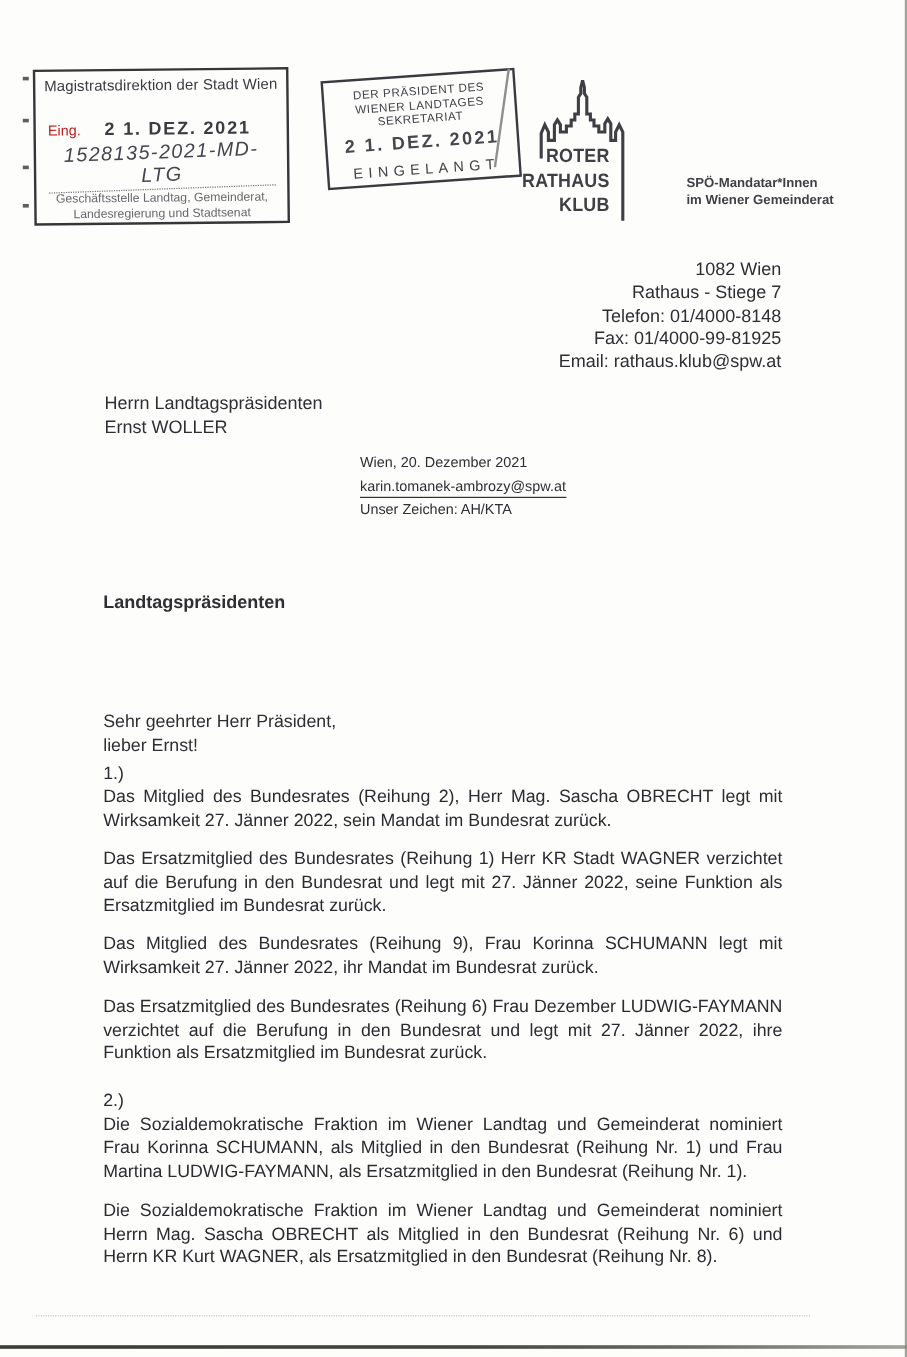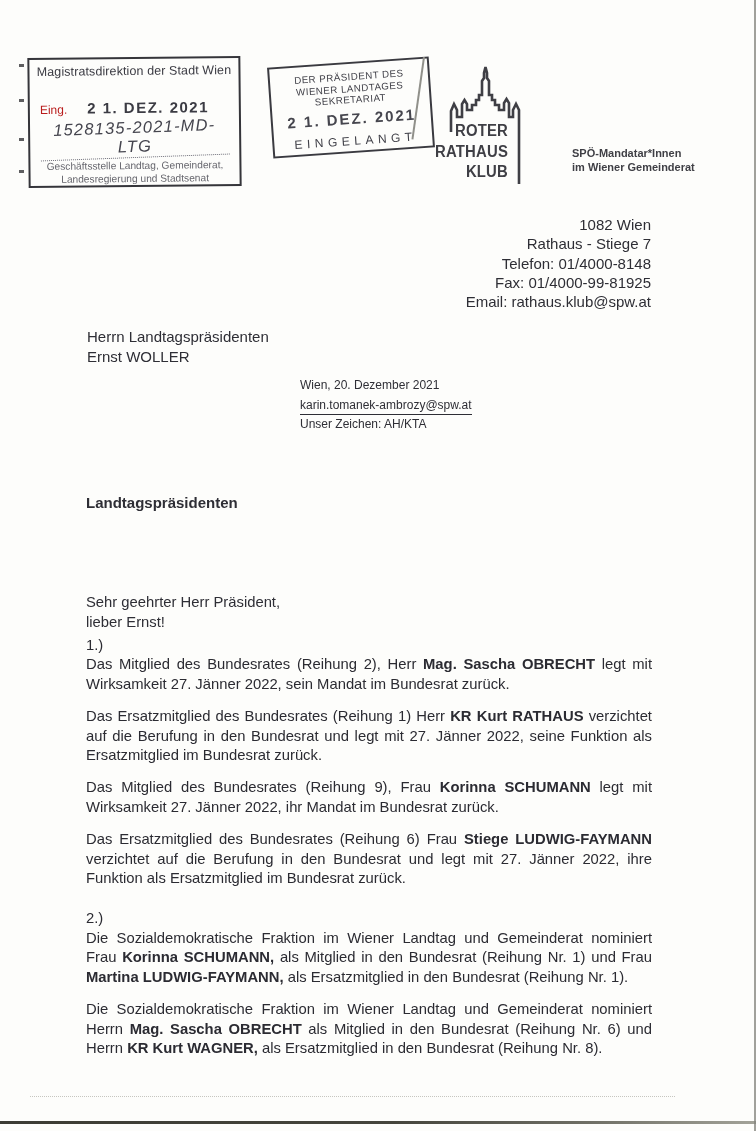--- a/index.html
+++ b/index.html
@@ -43,21 +43,21 @@
 
   .subject{position:absolute;left:86px;top:494px;font-size:15px;font-weight:bold;}
   .salutation{position:absolute;left:86px;top:570px;font-size:14.8px;line-height:19.5px;margin-top:23px;}
 
   
   .body-text{position:absolute;left:86px;top:636px;width:566px;font-size:14.8px;
              line-height:19.4px;color:#2b2b32;}
   .section-number{margin:0;}
   .para{margin:0 0 13px 0;text-align:justify;}
   .para:last-child{margin-bottom:0;}
-  .b{font-weight:bold;margin-top:44px;}
+  .b{font-weight:normal;margin-top:44px;}
   .section+.section{margin-top:21px;}
 
   
   .scratch{position:absolute;left:423px;top:57px;width:1.6px;height:83px;background:#90908a;
            transform:rotate(8deg);transform-origin:top left;}
   .dots-artifact{position:absolute;left:30px;top:1096px;width:645px;border-top:1.6px dotted #c6c6c0;}
   .bottom-line{position:absolute;left:0;top:1121px;width:756px;height:3px;
                background:linear-gradient(to right,#3c3c34 0%,#45453c 52%,#6f6f65 78%,#a3a399 100%);}
   .right-edge{position:absolute;right:0;top:0;width:2px;height:1131px;background:#82827c;opacity:0.75;}
   .scan-mark{position:absolute;width:5px;height:2.5px;background:#5e5e60;}
@@ -129,23 +129,23 @@
   <div class="salutation">
     <div>Sehr geehrter Herr Präsident,</div>
     <div>lieber Ernst!</div>
   </div>
 
   <div class="body-text">
     <div class="section">
       <div class="section-number">1.)</div>
       <div>
           <p class="para"><span>Das Mitglied des Bundesrates (Reihung 2), Herr </span><span class="b">Mag. Sascha OBRECHT</span><span> legt mit Wirksamkeit 27. Jänner 2022, sein Mandat im Bundesrat zurück.</span></p>
-          <p class="para"><span>Das Ersatzmitglied des Bundesrates (Reihung 1) Herr </span><span class="b">KR Kurt RATHAUS</span><span> verzichtet auf die Berufung in den Bundesrat und legt mit 27. Jänner 2022, seine Funktion als Ersatzmitglied im Bundesrat zurück.</span></p>
+          <p class="para"><span>Das Ersatzmitglied des Bundesrates (Reihung 1) Herr </span><span class="b">KR Stadt WAGNER</span><span> verzichtet auf die Berufung in den Bundesrat und legt mit 27. Jänner 2022, seine Funktion als Ersatzmitglied im Bundesrat zurück.</span></p>
           <p class="para"><span>Das Mitglied des Bundesrates (Reihung 9), Frau </span><span class="b">Korinna SCHUMANN</span><span> legt mit Wirksamkeit 27. Jänner 2022, ihr Mandat im Bundesrat zurück.</span></p>
-          <p class="para"><span>Das Ersatzmitglied des Bundesrates (Reihung 6) Frau </span><span class="b">Stiege LUDWIG-FAYMANN</span><span> verzichtet auf die Berufung in den Bundesrat und legt mit 27. Jänner 2022, ihre Funktion als Ersatzmitglied im Bundesrat zurück.</span></p>
+          <p class="para"><span>Das Ersatzmitglied des Bundesrates (Reihung 6) Frau </span><span class="b">Dezember LUDWIG-FAYMANN</span><span> verzichtet auf die Berufung in den Bundesrat und legt mit 27. Jänner 2022, ihre Funktion als Ersatzmitglied im Bundesrat zurück.</span></p>
         </div>
     </div>
     <div class="section">
       <div class="section-number">2.)</div>
       <div>
           <p class="para"><span>Die Sozialdemokratische Fraktion im Wiener Landtag und Gemeinderat nominiert Frau </span><span class="b">Korinna SCHUMANN,</span><span> als Mitglied in den Bundesrat (Reihung Nr. 1) und Frau </span><span class="b">Martina LUDWIG-FAYMANN,</span><span> als Ersatzmitglied in den Bundesrat (Reihung Nr. 1).</span></p>
           <p class="para"><span>Die Sozialdemokratische Fraktion im Wiener Landtag und Gemeinderat nominiert Herrn </span><span class="b">Mag. Sascha OBRECHT</span><span> als Mitglied in den Bundesrat (Reihung Nr. 6) und Herrn </span><span class="b">KR Kurt WAGNER,</span><span> als Ersatzmitglied in den Bundesrat (Reihung Nr. 8).</span></p>
         </div>
     </div>
   </div>

